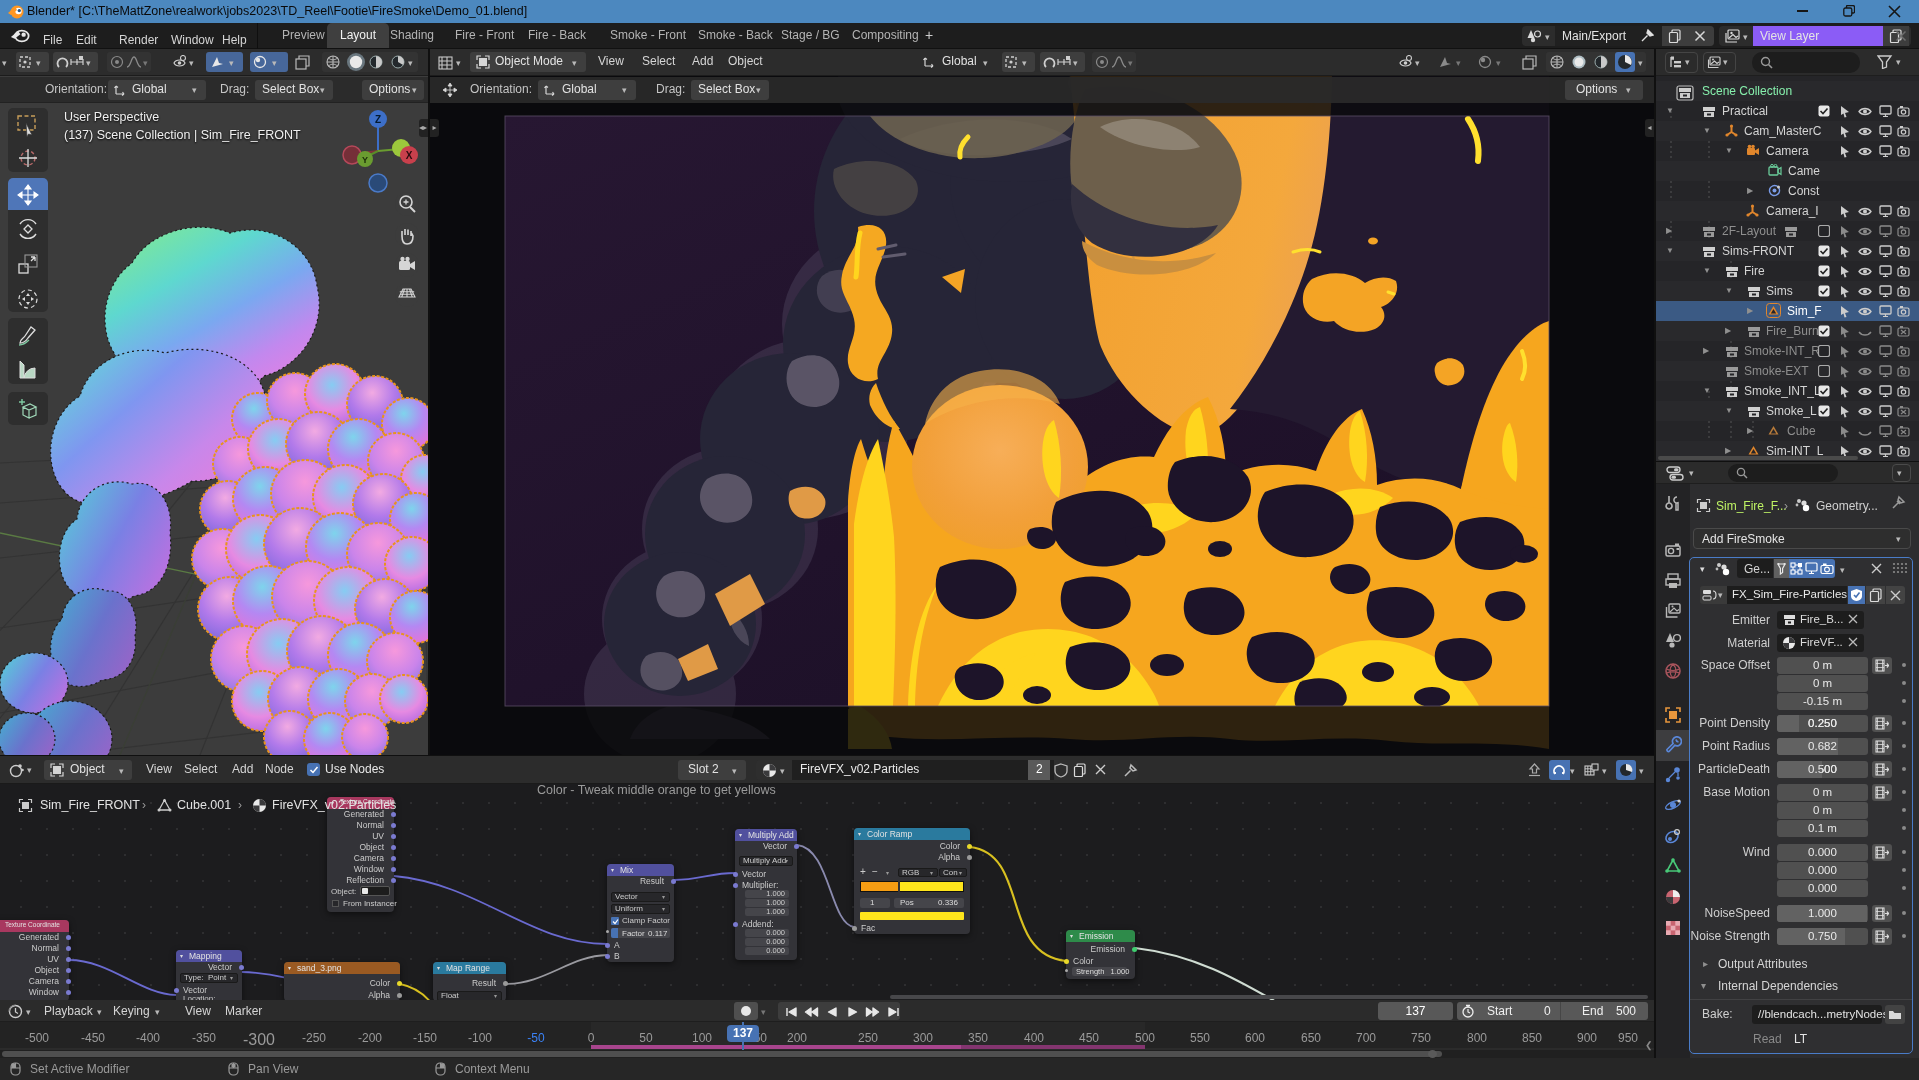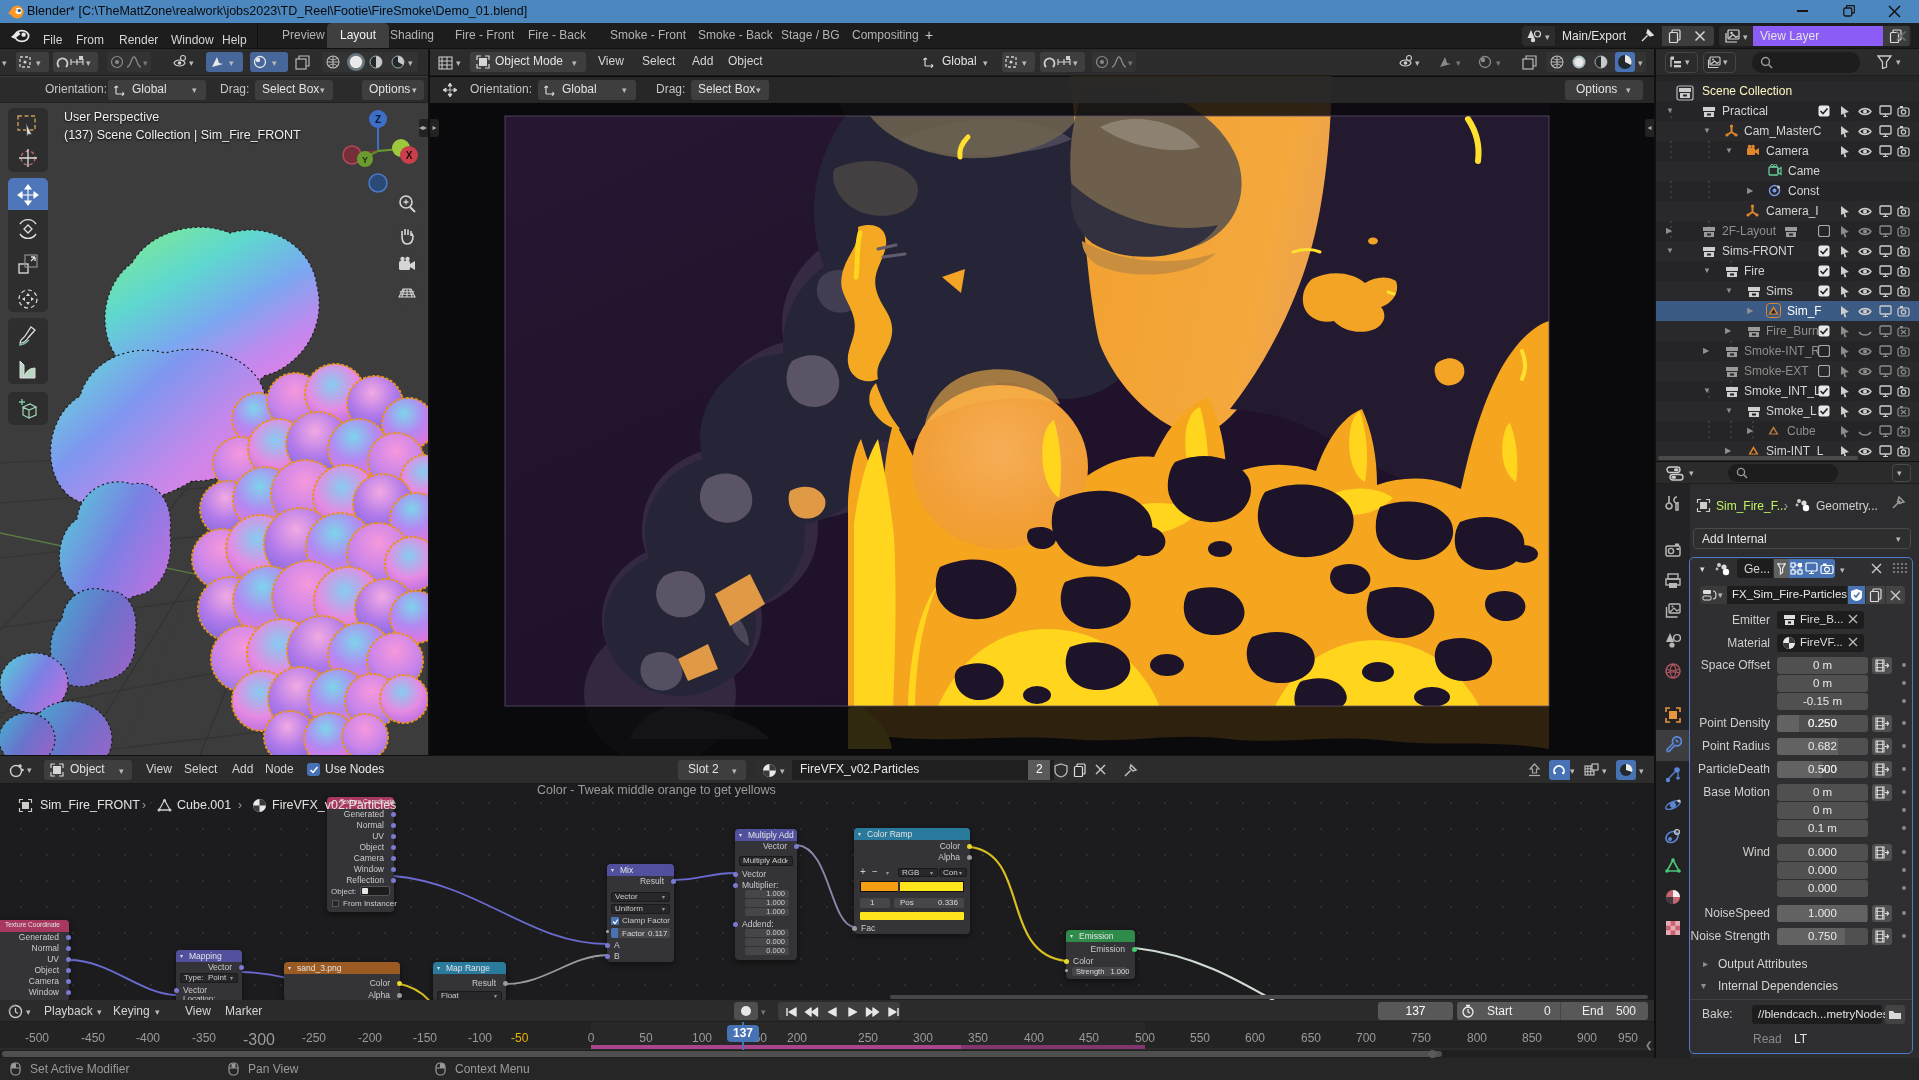--- a/index.html
+++ b/index.html
@@ -34,21 +34,21 @@
       </svg>
 </div>
 
 <div class="abs" style="left:0;top:23px;width:1919px;height:26px;background:#1d1d1d;border-bottom:1px solid #111;">
   <svg class="abs" style="left:10px;top:4px;" width="20" height="18" viewBox="0 0 22 18">
     <ellipse cx="13" cy="9" rx="7.5" ry="6" fill="none" stroke="#e8e8e8" stroke-width="2"></ellipse>
     <circle cx="15" cy="7.5" r="2.4" fill="#e8e8e8"></circle>
     <path d="M1 10 L9 3.5 L11.5 7 L5 12 Z" fill="#e8e8e8"></path>
   </svg>
   <span class="abs" style="left:43px;top:10px;">File</span>
-  <span class="abs" style="left:76px;top:10px;">From</span>
+  <span class="abs" style="left:76px;top:10px;">Edit</span>
   <span class="abs" style="left:119px;top:10px;">Render</span>
   <span class="abs" style="left:171px;top:10px;">Window</span>
   <span class="abs" style="left:222px;top:10px;">Help</span>
   <div class="abs" style="left:257px;top:0;height:26px;width:1px;background:#0f0f0f;"></div>
   <div class="abs" style="left:262px;top:0;width:960px;height:26px;font-size:12px;color:#b4b4b4;">
     <span class="abs" style="left:20px;top:5px;">Preview</span>
     <span class="abs" style="left:65px;top:0px;background:#3f3f3f;color:#f1f1f1;padding:5px 13px 6px;border-radius:5px 5px 0 0;">Layout</span>
     <span class="abs" style="left:128px;top:5px;">Shading</span>
     <span class="abs" style="left:193px;top:5px;">Fire - Front</span>
     <span class="abs" style="left:266px;top:5px;">Fire - Back</span>
@@ -707,21 +707,21 @@
       <div class="abs" style="left:0;top:312px;width:263px;height:20px;background:#29292c;"></div>
       <div class="abs" style="left:0;top:352px;width:263px;height:20px;background:#29292c;"></div>
       <div class="abs" style="left:0;top:392px;width:263px;height:20px;background:#29292c;"></div>
       <div class="abs" style="left:0;top:252px;width:263px;height:20px;background:#3b5a84;"></div>
       <svg class="abs" style="left:20px;top:36px;" width="18" height="16" viewBox="0 0 18 16">
         <rect x="1" y="1" width="16" height="14" rx="2" fill="none" stroke="#bbb" stroke-width="1.2"></rect>
         <rect x="3" y="3" width="12" height="4" fill="#ccc"></rect>
         <rect x="4" y="8" width="10" height="5" fill="#ccc"></rect>
         <rect x="7" y="9.5" width="4" height="2" fill="#252528"></rect>
       </svg>
-      <span class="abs" style="left:46px;top:35px;color:#fef9c3;">Scene Collection</span>
+      <span class="abs" style="left:46px;top:35px;color:#86efac;">Scene Collection</span>
       <span class="abs" style="left:10px;top:57px;color:#909090;font-size:8px;">▼</span>
       <svg class="abs" style="left:46px;top:56px;" width="14" height="13" viewBox="0 0 14 13">
         <rect x="1" y="2" width="12" height="4" fill="#cfcfcf"></rect>
         <rect x="2" y="7" width="10" height="5" fill="#cfcfcf"></rect>
         <rect x="5" y="8.5" width="4" height="2" fill="#252528"></rect>
       </svg>
       <span class="abs" style="left:66px;top:55px;color:#d4d4d4;">Practical</span>
       <svg class="abs" style="left:162px;top:56px;" width="12" height="12" viewBox="0 0 12 12">
         <rect x="0.5" y="0.5" width="11" height="11" rx="2" fill="#e8e8e8"></rect>
         <path d="M2.5 6 L5 8.5 L9.5 3.5" stroke="#222" stroke-width="1.6" fill="none"></path>
@@ -1239,21 +1239,21 @@
         <circle cx="5" cy="4" r="2" fill="#ddd" opacity="0.9"></circle>
         <circle cx="10" cy="6" r="2.6" fill="#ddd"></circle>
         <circle cx="12" cy="11" r="3.2" fill="#fff"></circle>
         <circle cx="3" cy="8" r="1.4" fill="#bbb"></circle>
       </svg>
       <span class="abs" style="left:160px;top:37px;color:#d0d0d0;">Geometry...</span>
       <svg class="abs" style="left:234px;top:33px;" width="16" height="16" viewBox="0 0 16 16">
         <path d="M9 2 L14 7 L11 8 L8 5 Z M8.5 7.5 L3 13 M7 6 L10 9" stroke="#9a9a9a" stroke-width="1.5" fill="none"></path>
       </svg>
       <div class="abs" style="left:37px;top:66px;width:218px;height:21px;background:#2e2e2e;border:1px solid #4a4a4a;border-radius:4px;"></div>
-      <span class="abs" style="left:46px;top:70px;color:#e5e5e5;">Add Internal</span>
+      <span class="abs" style="left:46px;top:70px;color:#e5e5e5;">Add FireSmoke</span>
       <span class="chev abs" style="left:240px;top:72px;">▾</span>
       <div class="abs" style="left:33px;top:95px;width:224px;height:497px;border:1px solid #4a7cc8;border-radius:5px;background:#2f2f31;"></div>
       <span class="chev abs" style="left:44px;top:102px;color:#ddd;">▾</span>
       <svg class="abs" style="left:58px;top:99px;" width="17" height="15" viewBox="0 0 17 15">
         <circle cx="5" cy="4" r="2" fill="#ddd" opacity="0.9"></circle>
         <circle cx="10" cy="6" r="2.6" fill="#ddd"></circle>
         <circle cx="12" cy="11" r="3.2" fill="#fff"></circle>
         <circle cx="3" cy="8" r="1.4" fill="#bbb"></circle>
       </svg>
       <div class="fld abs" style="left:81px;top:97px;width:36px;height:19px;border-radius:3px 0 0 3px;"></div>
@@ -1781,21 +1781,21 @@
       <div class="abs" style="left:0;top:22px;width:1654px;height:26px;overflow:hidden;">
         <div class="abs" style="left:12px;top:9px;width:50px;text-align:center;color:#9a9a9a;font-size:12px;">-500</div>
         <div class="abs" style="left:68px;top:9px;width:50px;text-align:center;color:#9a9a9a;font-size:12px;">-450</div>
         <div class="abs" style="left:123px;top:9px;width:50px;text-align:center;color:#9a9a9a;font-size:12px;">-400</div>
         <div class="abs" style="left:179px;top:9px;width:50px;text-align:center;color:#9a9a9a;font-size:12px;">-350</div>
         <div class="abs" style="left:234px;top:9px;width:50px;text-align:center;color:#9a9a9a;font-size:16px;">-300</div>
         <div class="abs" style="left:289px;top:9px;width:50px;text-align:center;color:#9a9a9a;font-size:12px;">-250</div>
         <div class="abs" style="left:345px;top:9px;width:50px;text-align:center;color:#9a9a9a;font-size:12px;">-200</div>
         <div class="abs" style="left:400px;top:9px;width:50px;text-align:center;color:#9a9a9a;font-size:12px;">-150</div>
         <div class="abs" style="left:455px;top:9px;width:50px;text-align:center;color:#9a9a9a;font-size:12px;">-100</div>
-        <div class="abs" style="left:511px;top:9px;width:50px;color:#eab308;font-size:12px;">-50</div>
+        <div class="abs" style="left:511px;top:9px;width:50px;text-align:center;color:#3b82f6;font-size:12px;">-50</div>
         <div class="abs" style="left:566px;top:9px;width:50px;text-align:center;color:#9a9a9a;font-size:12px;">0</div>
         <div class="abs" style="left:621px;top:9px;width:50px;text-align:center;color:#9a9a9a;font-size:12px;">50</div>
         <div class="abs" style="left:677px;top:9px;width:50px;text-align:center;color:#9a9a9a;font-size:12px;">100</div>
         <div class="abs" style="left:732px;top:9px;width:50px;text-align:center;color:#9a9a9a;font-size:12px;">150</div>
         <div class="abs" style="left:787px;top:9px;width:50px;color:#9a9a9a;font-size:12px;">200</div>
         <div class="abs" style="left:843px;top:9px;width:50px;text-align:center;color:#9a9a9a;font-size:12px;">250</div>
         <div class="abs" style="left:898px;top:9px;width:50px;text-align:center;color:#9a9a9a;font-size:12px;">300</div>
         <div class="abs" style="left:953px;top:9px;width:50px;text-align:center;color:#9a9a9a;font-size:12px;">350</div>
         <div class="abs" style="left:1009px;top:9px;width:50px;text-align:center;color:#9a9a9a;font-size:12px;">400</div>
         <div class="abs" style="left:1064px;top:9px;width:50px;text-align:center;color:#9a9a9a;font-size:12px;">450</div>

